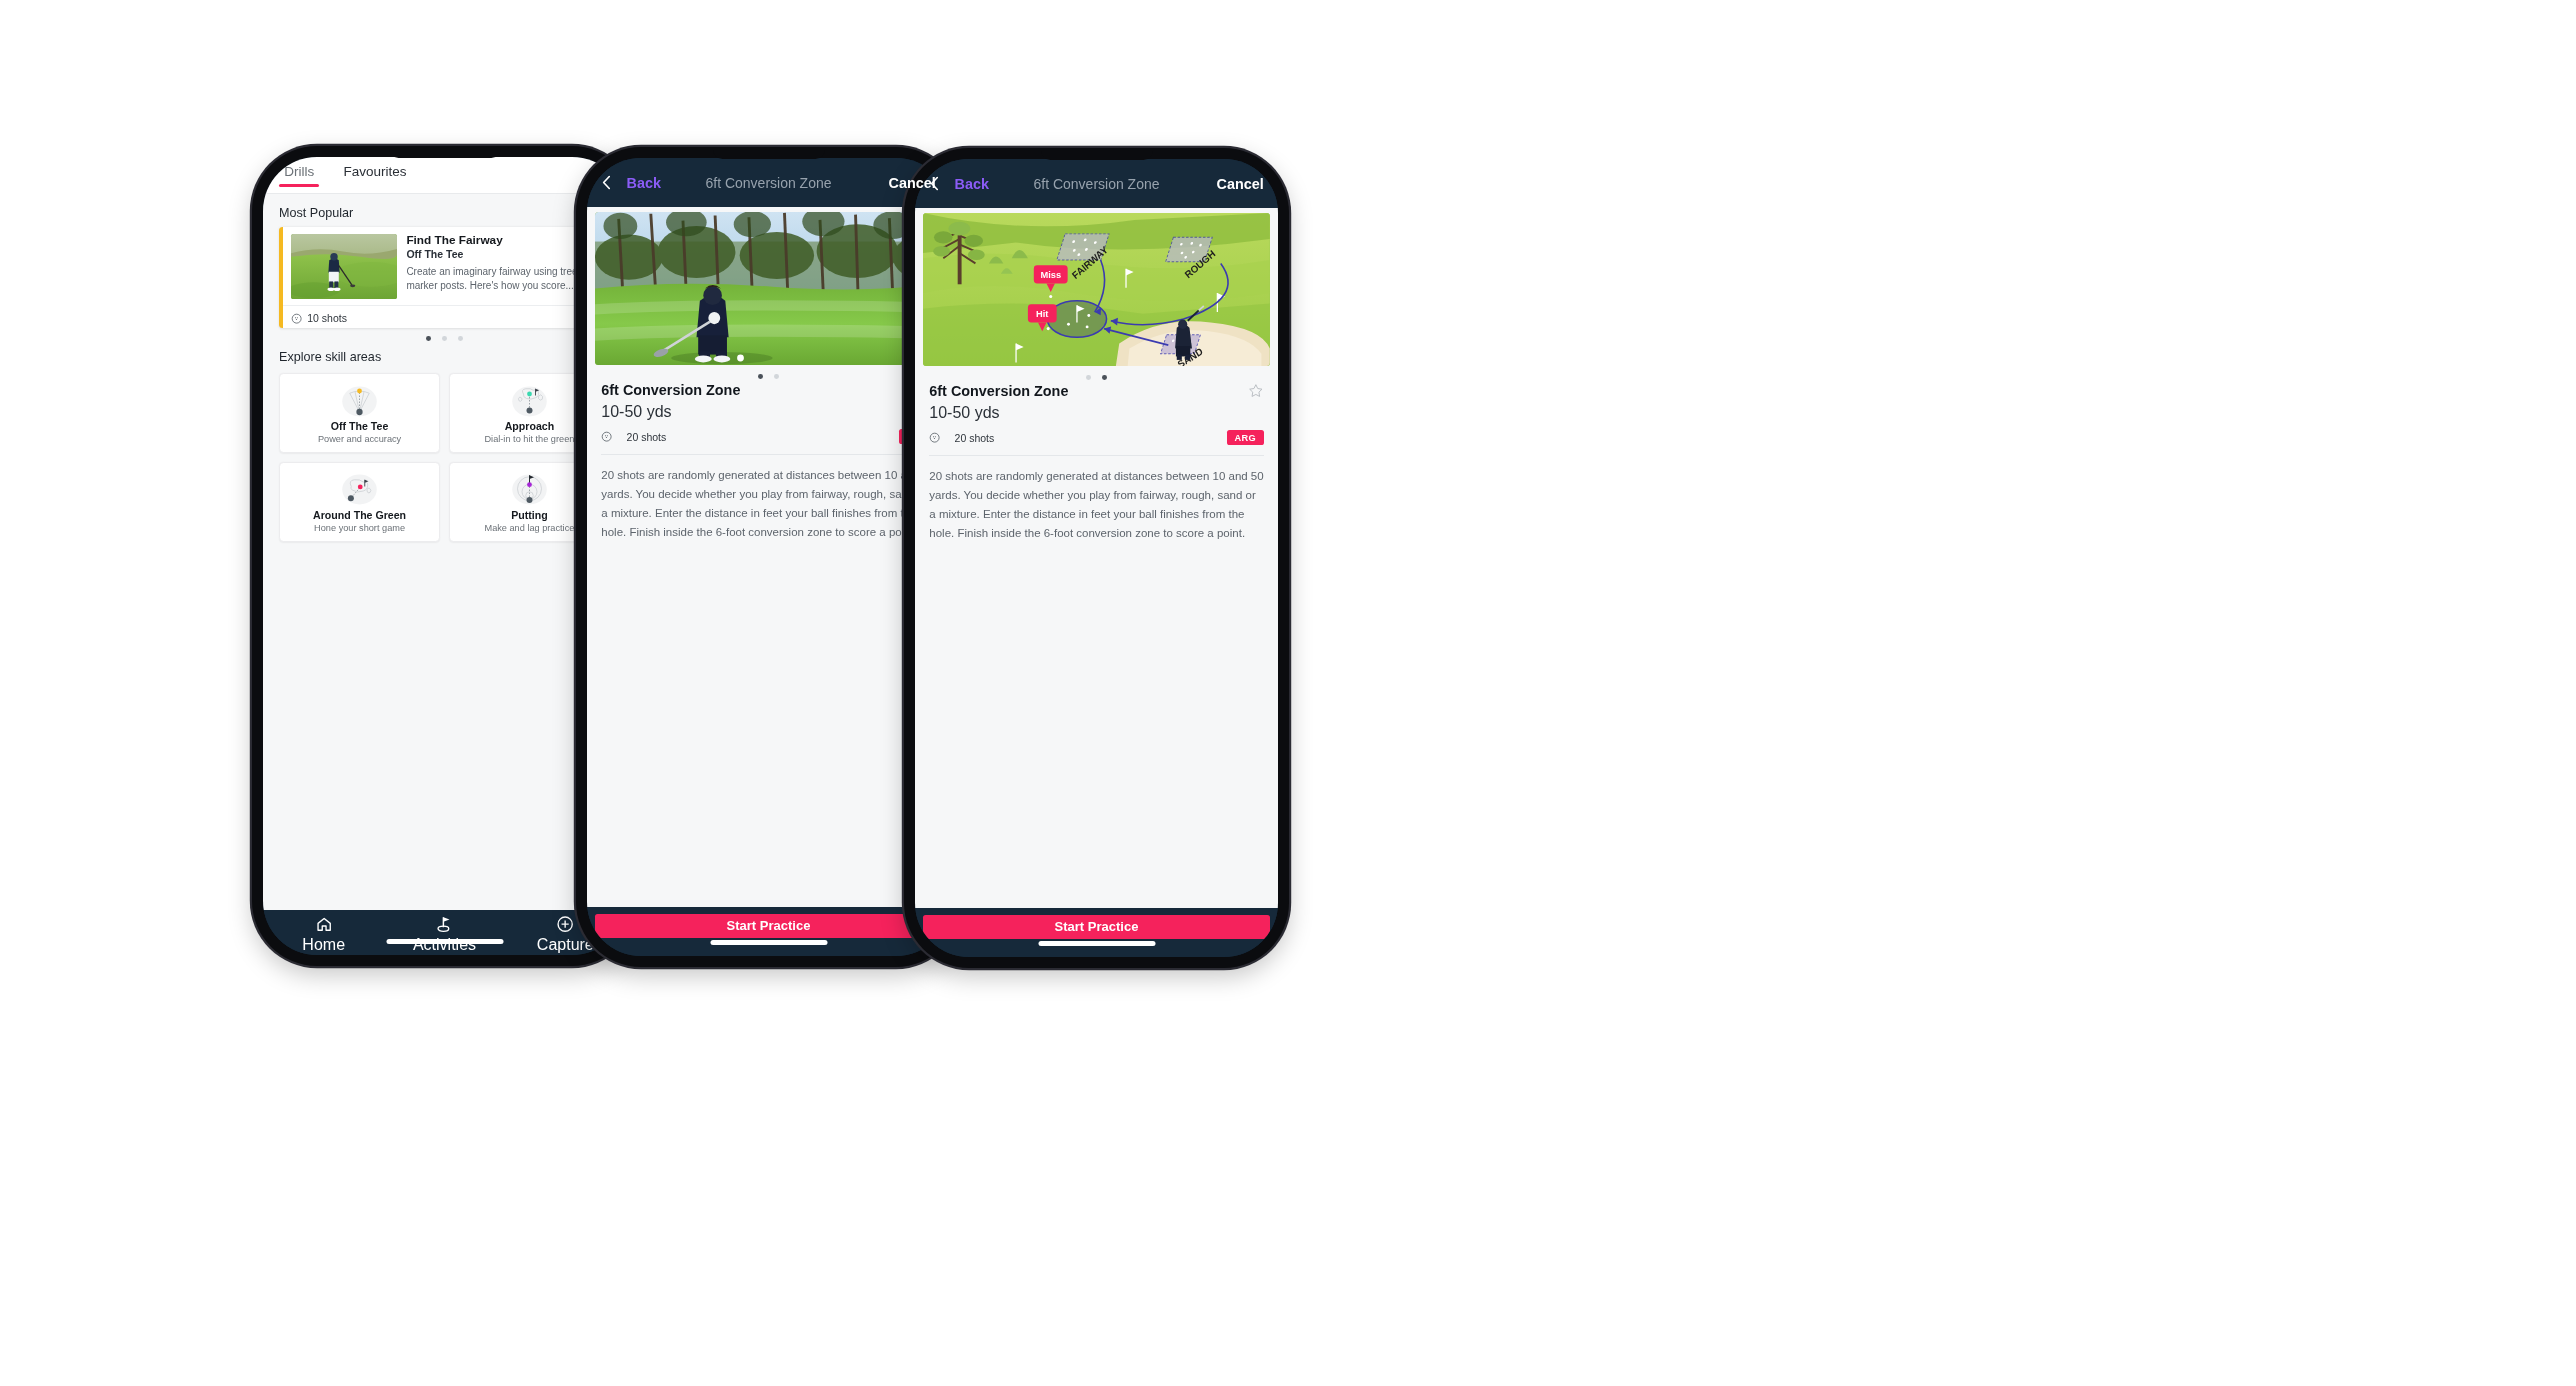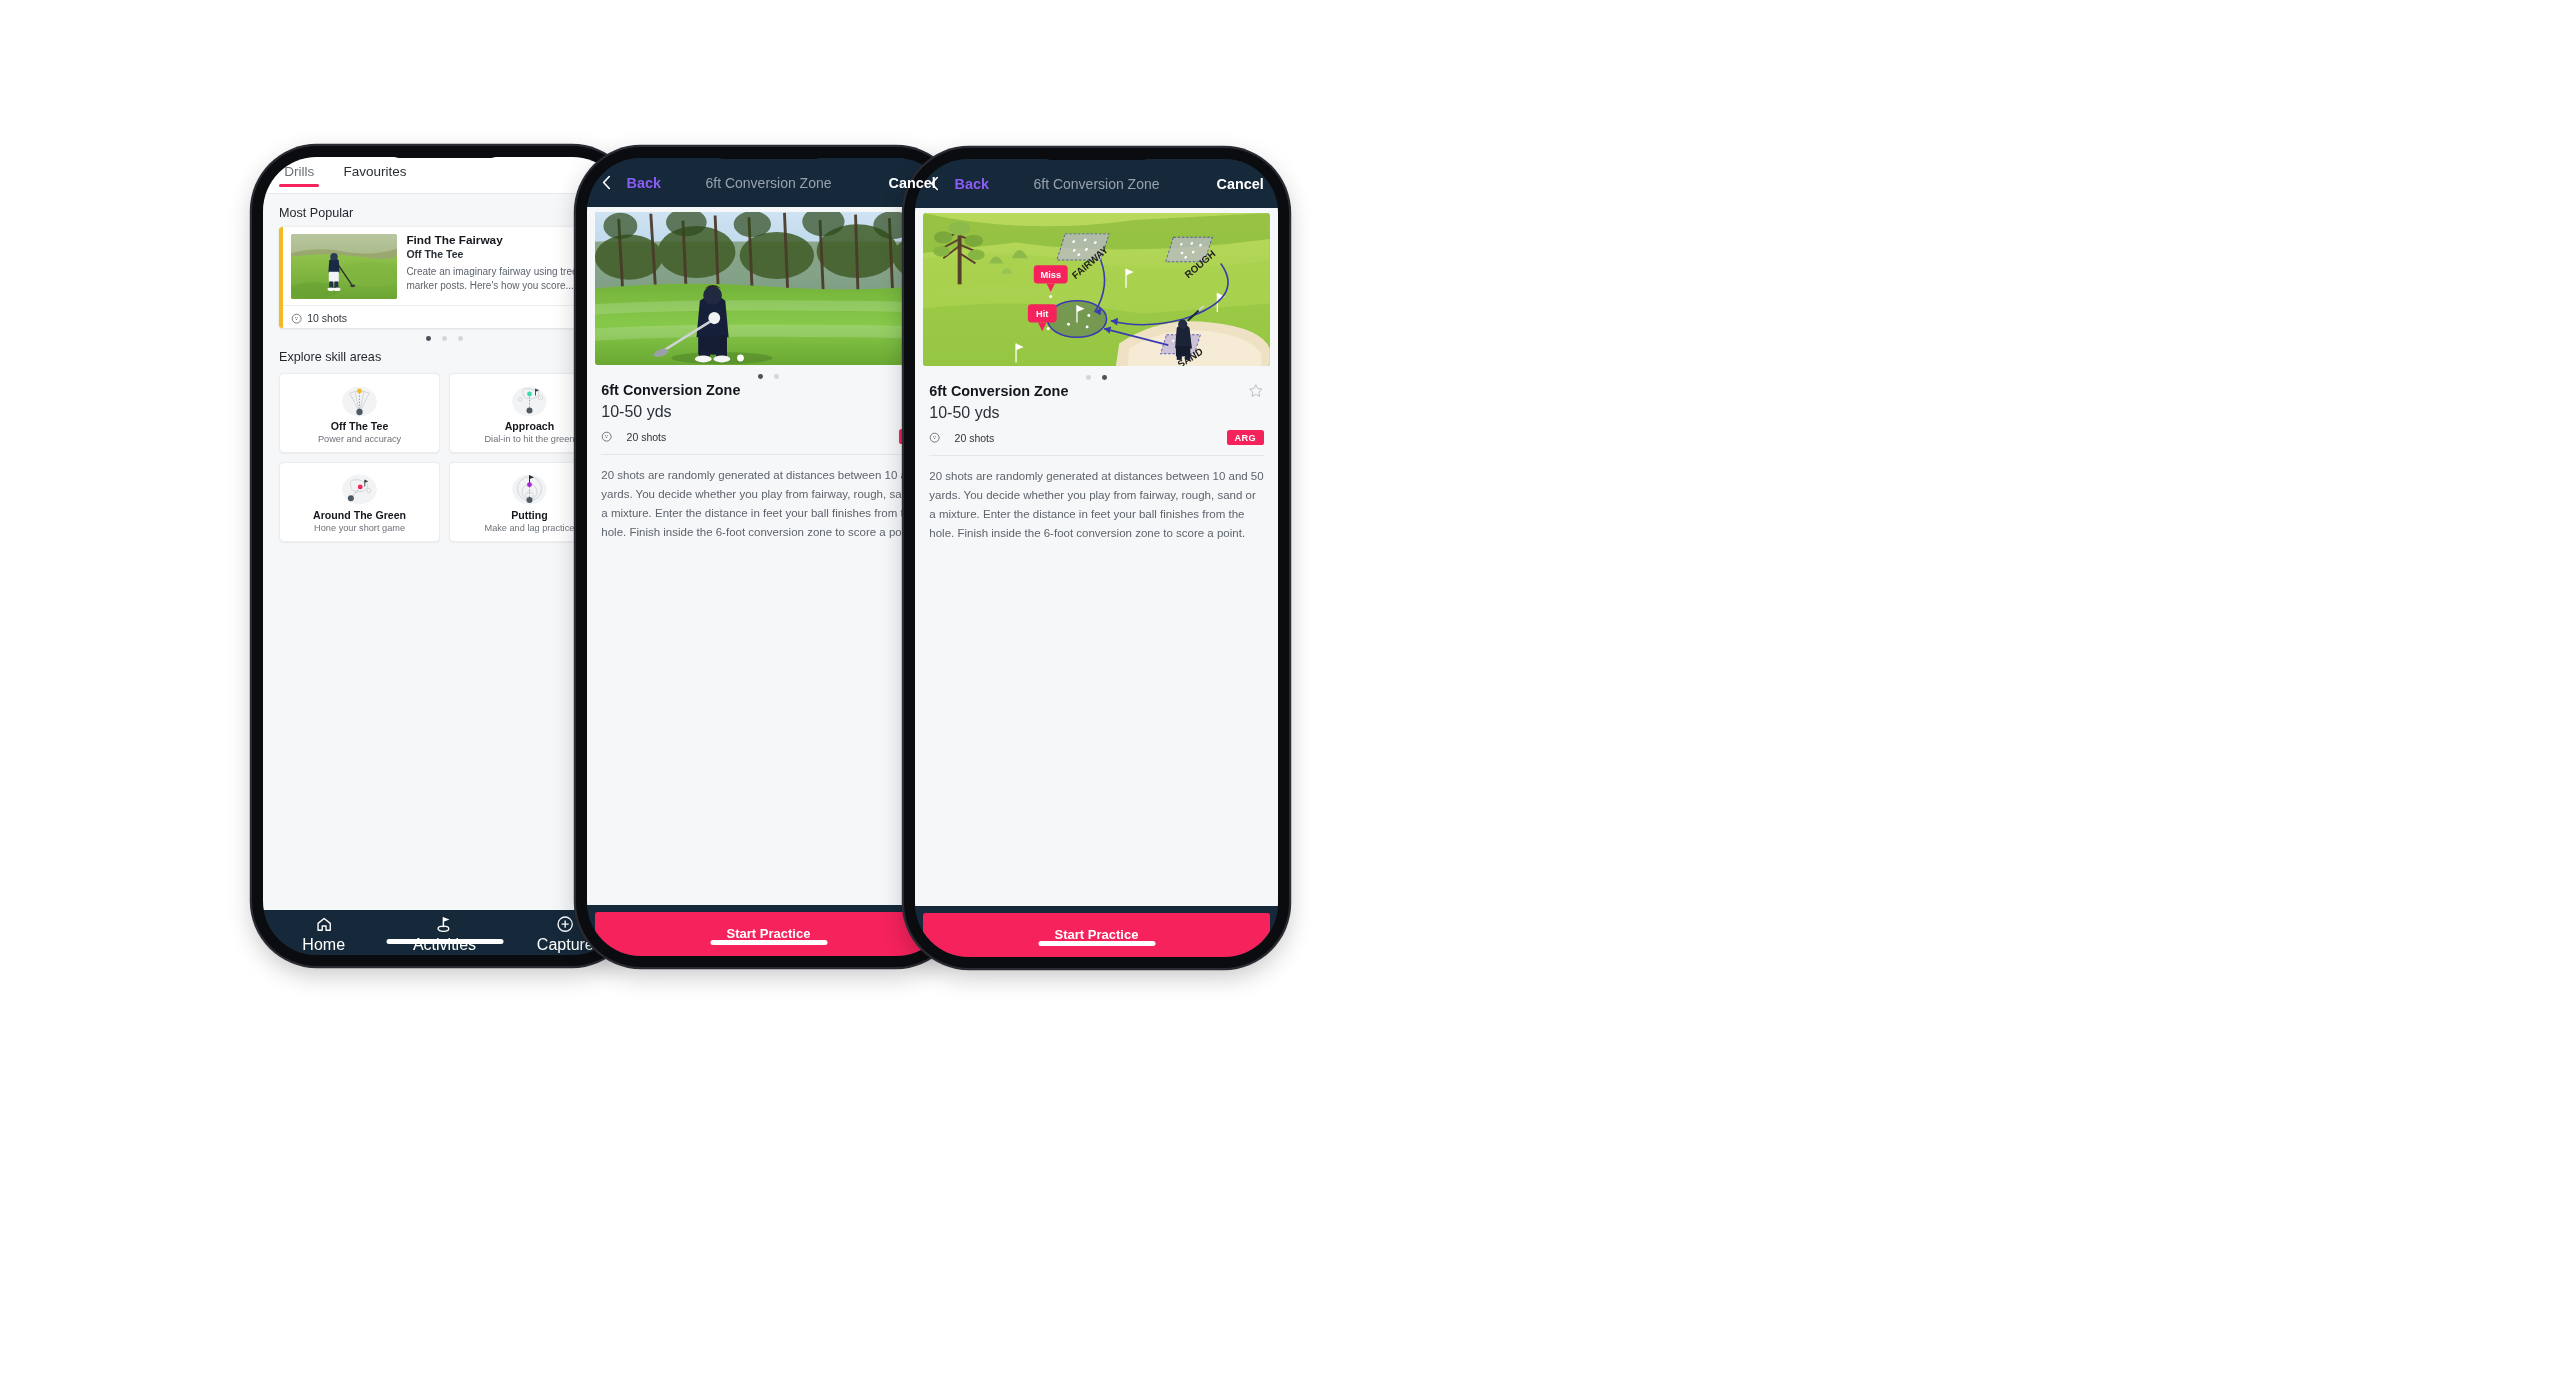--- a/index.html
+++ b/index.html
@@ -168,21 +168,21 @@
   .d-shots { display:flex; align-items:center; gap:14px; margin-top: 7.8px; }
   .d-shots .badge { margin-left:auto; }
   .d-rule { height:0.9px; background:#e4e7ea; margin: 9.6px 14px 0; }
   .d-desc {
     padding: 11.3px 14px 0; font-size: 11.5px; line-height: 1.66; color:#5d646c;
   }
   .d-star { position:absolute; right: 14px; top: 1.7px; width: 15.7px; height:15.7px; cursor:pointer; }
 
   .d-cta-wrap { padding: 7px 7.8px 0; background:#16293a; flex:0 0 49px; }
   .cta {
-    width:100%; height: 44px; background:#F5225C; border:none; border-radius: 2.6px;
+    width:100%; height: 24px; background:#F5225C; border:none; border-radius: 2.6px;
     color:#fff; font-size: 13px; font-weight: 700; cursor:pointer;
     font-family: "Liberation Sans", sans-serif;
   }
 </style>
 </head>
 <body>
 
 <div class="stage">
 
   <div class="phone" id="phone1">

